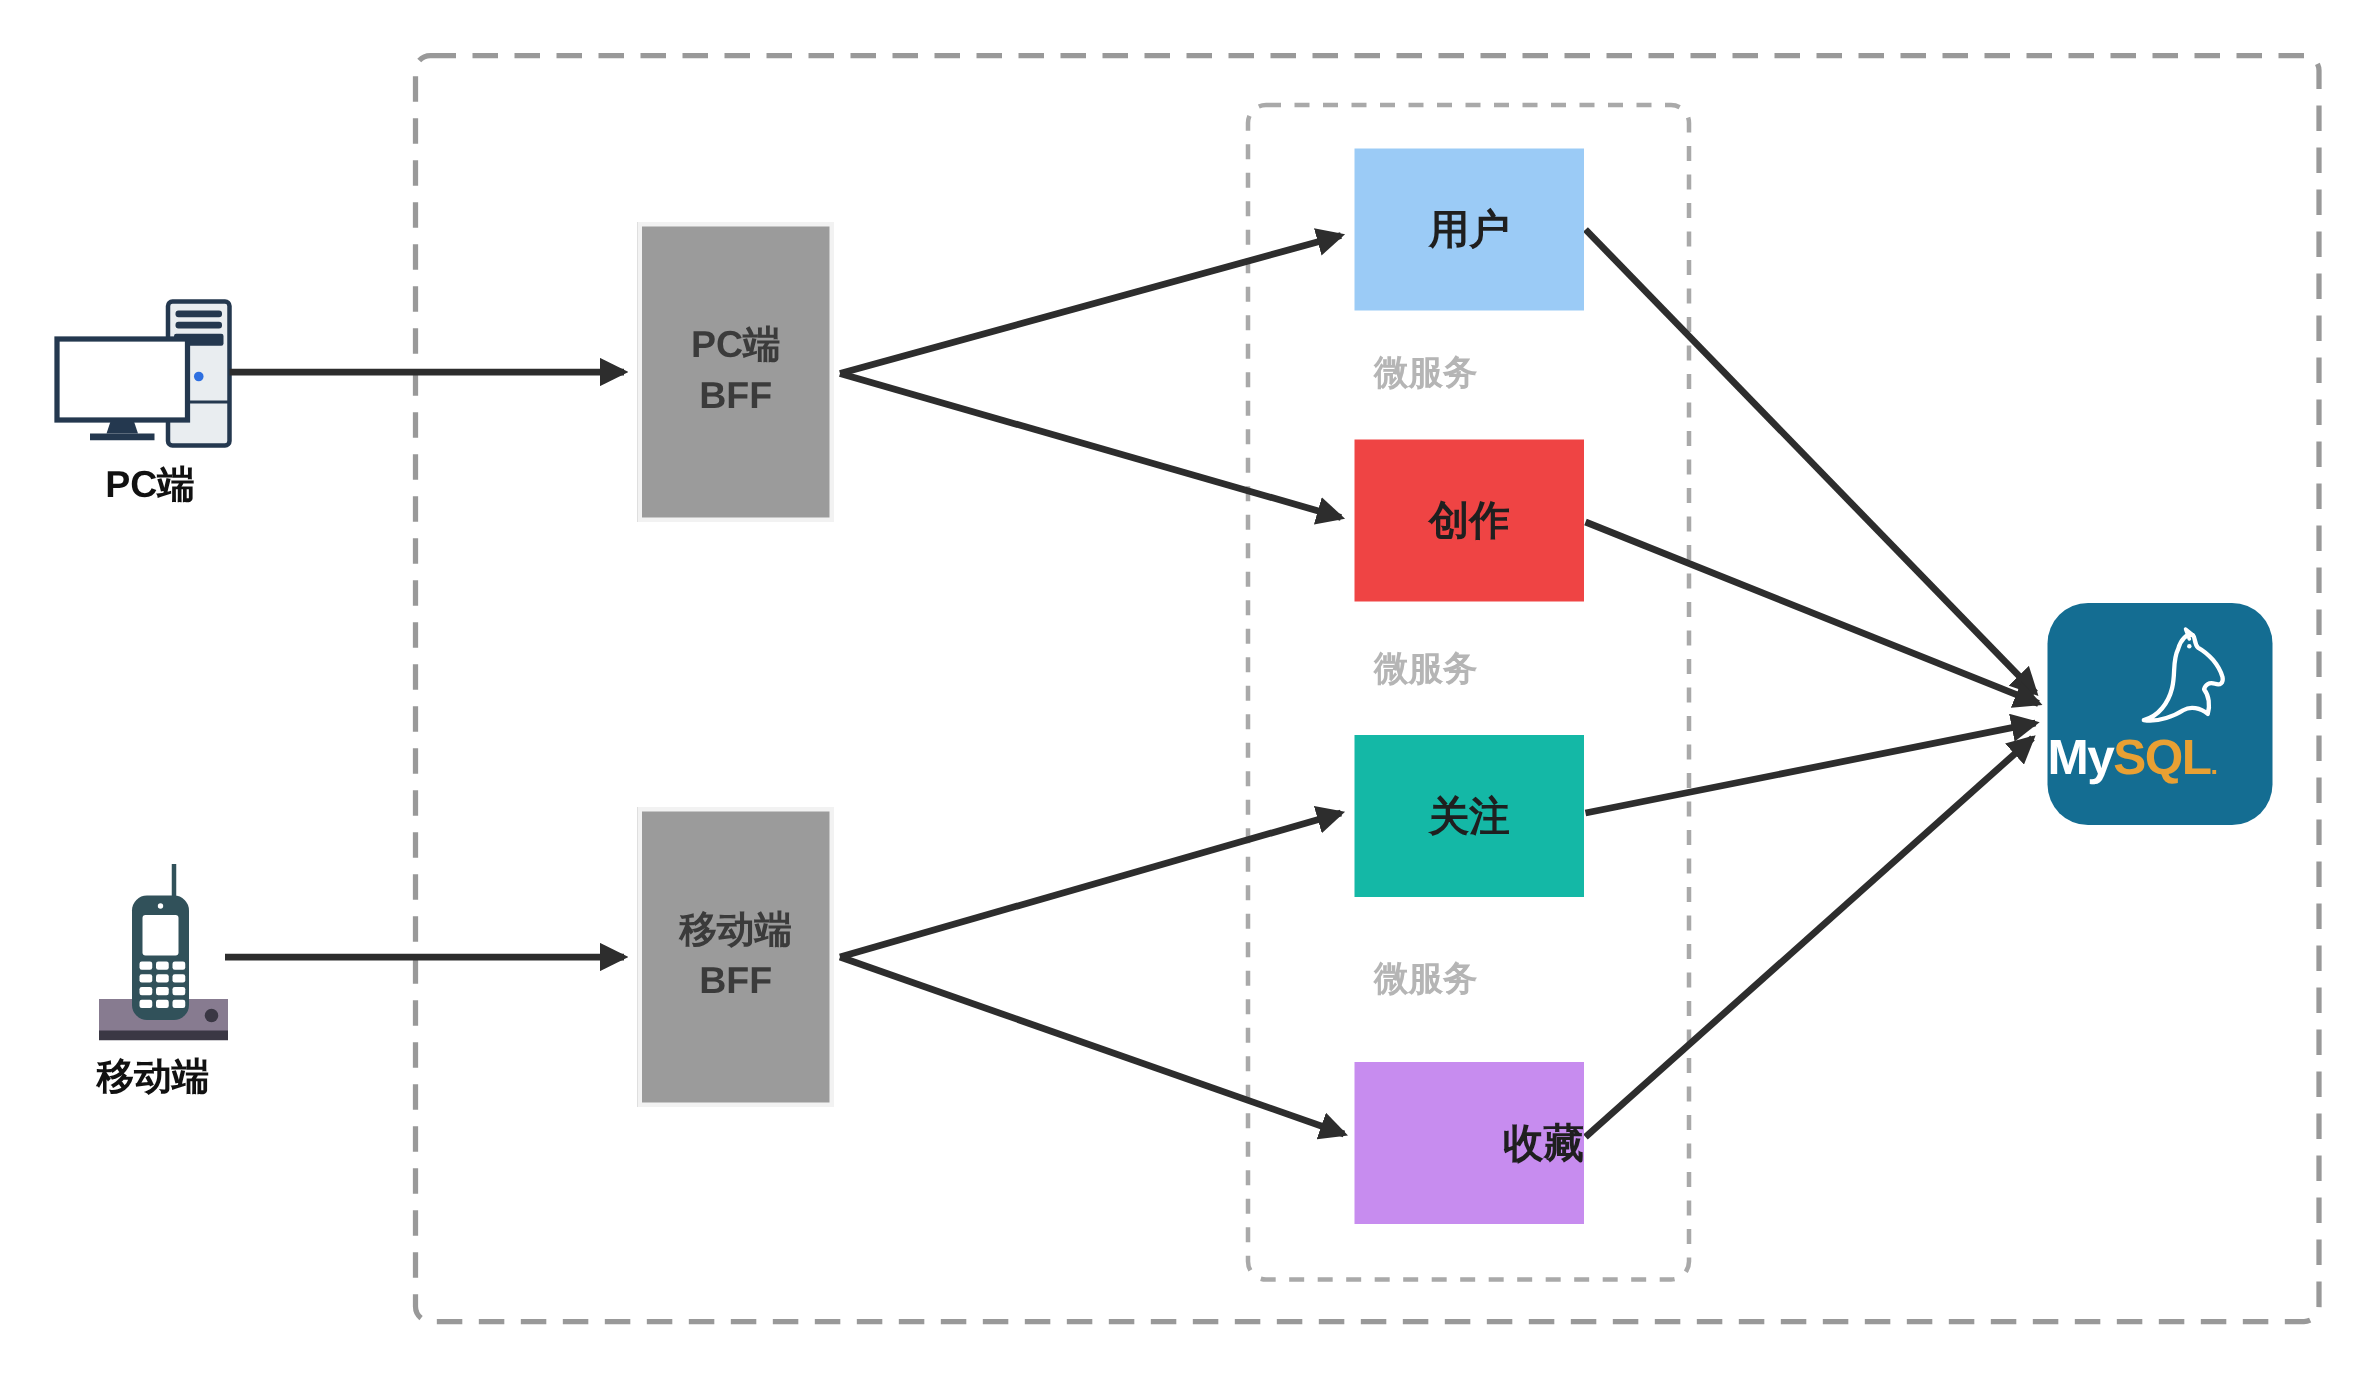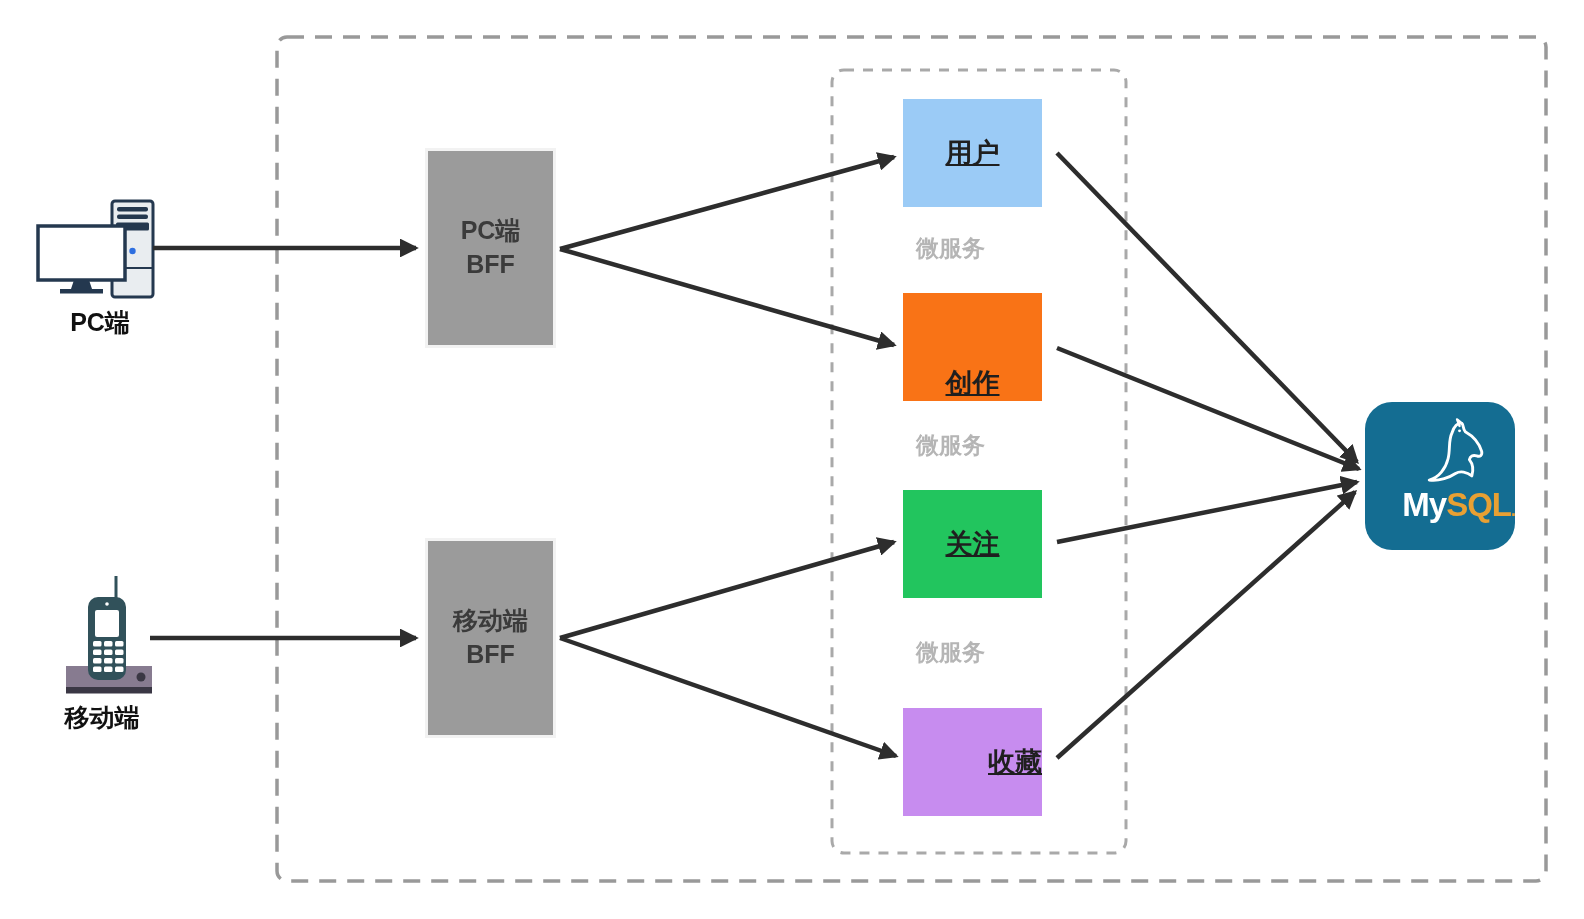--- a/index.html
+++ b/index.html
@@ -31,23 +31,23 @@
     flex-direction: column;
     font-size: 25px; font-weight: bold; color: #3b3b3b;
     line-height: 1.35;
   }
   #bff-pc { top: 148px; }
   #bff-mobile { top: 538px; }
 
   
   .svc {
     left: 903px;
-    width: 139px; height: 108px;
-    z-index: 2;
-    font-size: 27px; font-weight: bold; color: #1f1f1f; text-decoration: underline;
+    width: 153px; height: 108px;
+    z-index: 2;
+    font-size: 27px; font-weight: bold; color: #1f1f1f;
   }
   #svc-user     { top: 99px;  }
   #svc-creation { top: 293px; }
   #svc-follow   { top: 490px; }
   #svc-favorite { top: 708px; }
 
   .ms-label {
     left: 874px;
     width: 153px; height: 30px;
     z-index: 2;
@@ -76,21 +76,21 @@
     z-index: 2;
   }
   #mysql-dolphin {
     position: absolute;
     right: 12px; top: 14px;
     width: 82px; height: 74px;
   }
   #mysql-wordmark {
     position: absolute;
     left: 0; right: 0; bottom: 26px;
-    text-align: right;
+    text-align: left;
     font-size: 33px;
     letter-spacing: -1px;
     white-space: nowrap;
   }
   #mysql-wordmark .my  { color: #ffffff; font-weight: 600; }
   #mysql-wordmark .sql { color: #e8a033; font-weight: 800; }
   #mysql-wordmark .tm  { color: #e8a033; font-weight: 800; font-size: 18px; }
 </style>
 </head>
 <body>
@@ -168,26 +168,26 @@
   <div class="node bff" id="bff-mobile" style="background-color: rgb(155, 155, 155);">
     <span>移动端</span>
     <span>BFF</span>
   </div>
 
   <div class="node svc" id="svc-user" style="background-color: rgb(155, 203, 246);">
     <span>用户</span>
   </div>
   <div class="node ms-label" id="ms-1" style="color: rgb(181, 181, 181);">微服务</div>
 
-  <div class="node svc" id="svc-creation" style="background-color: #f97316; align-items: flex-end;">
+  <div class="node svc" id="svc-creation" style="background-color: #ef4444;">
     <span>创作</span>
   </div>
   <div class="node ms-label" id="ms-2" style="color: rgb(181, 181, 181);">微服务</div>
 
-  <div class="node svc" id="svc-follow" style="background-color: #22c55e;">
+  <div class="node svc" id="svc-follow" style="background-color: #14b8a6;">
     <span>关注</span>
   </div>
   <div class="node ms-label" id="ms-3" style="color: rgb(181, 181, 181);">微服务</div>
 
   <div class="node svc" id="svc-favorite" style="background-color: rgb(199, 140, 239); justify-content: flex-end;">
     <span>收藏</span>
   </div>
 
   <div class="node" id="mysql" style="background-color: rgb(20, 109, 146);">
     <svg id="mysql-dolphin" viewBox="0 0 100 90" xmlns="http://www.w3.org/2000/svg">

